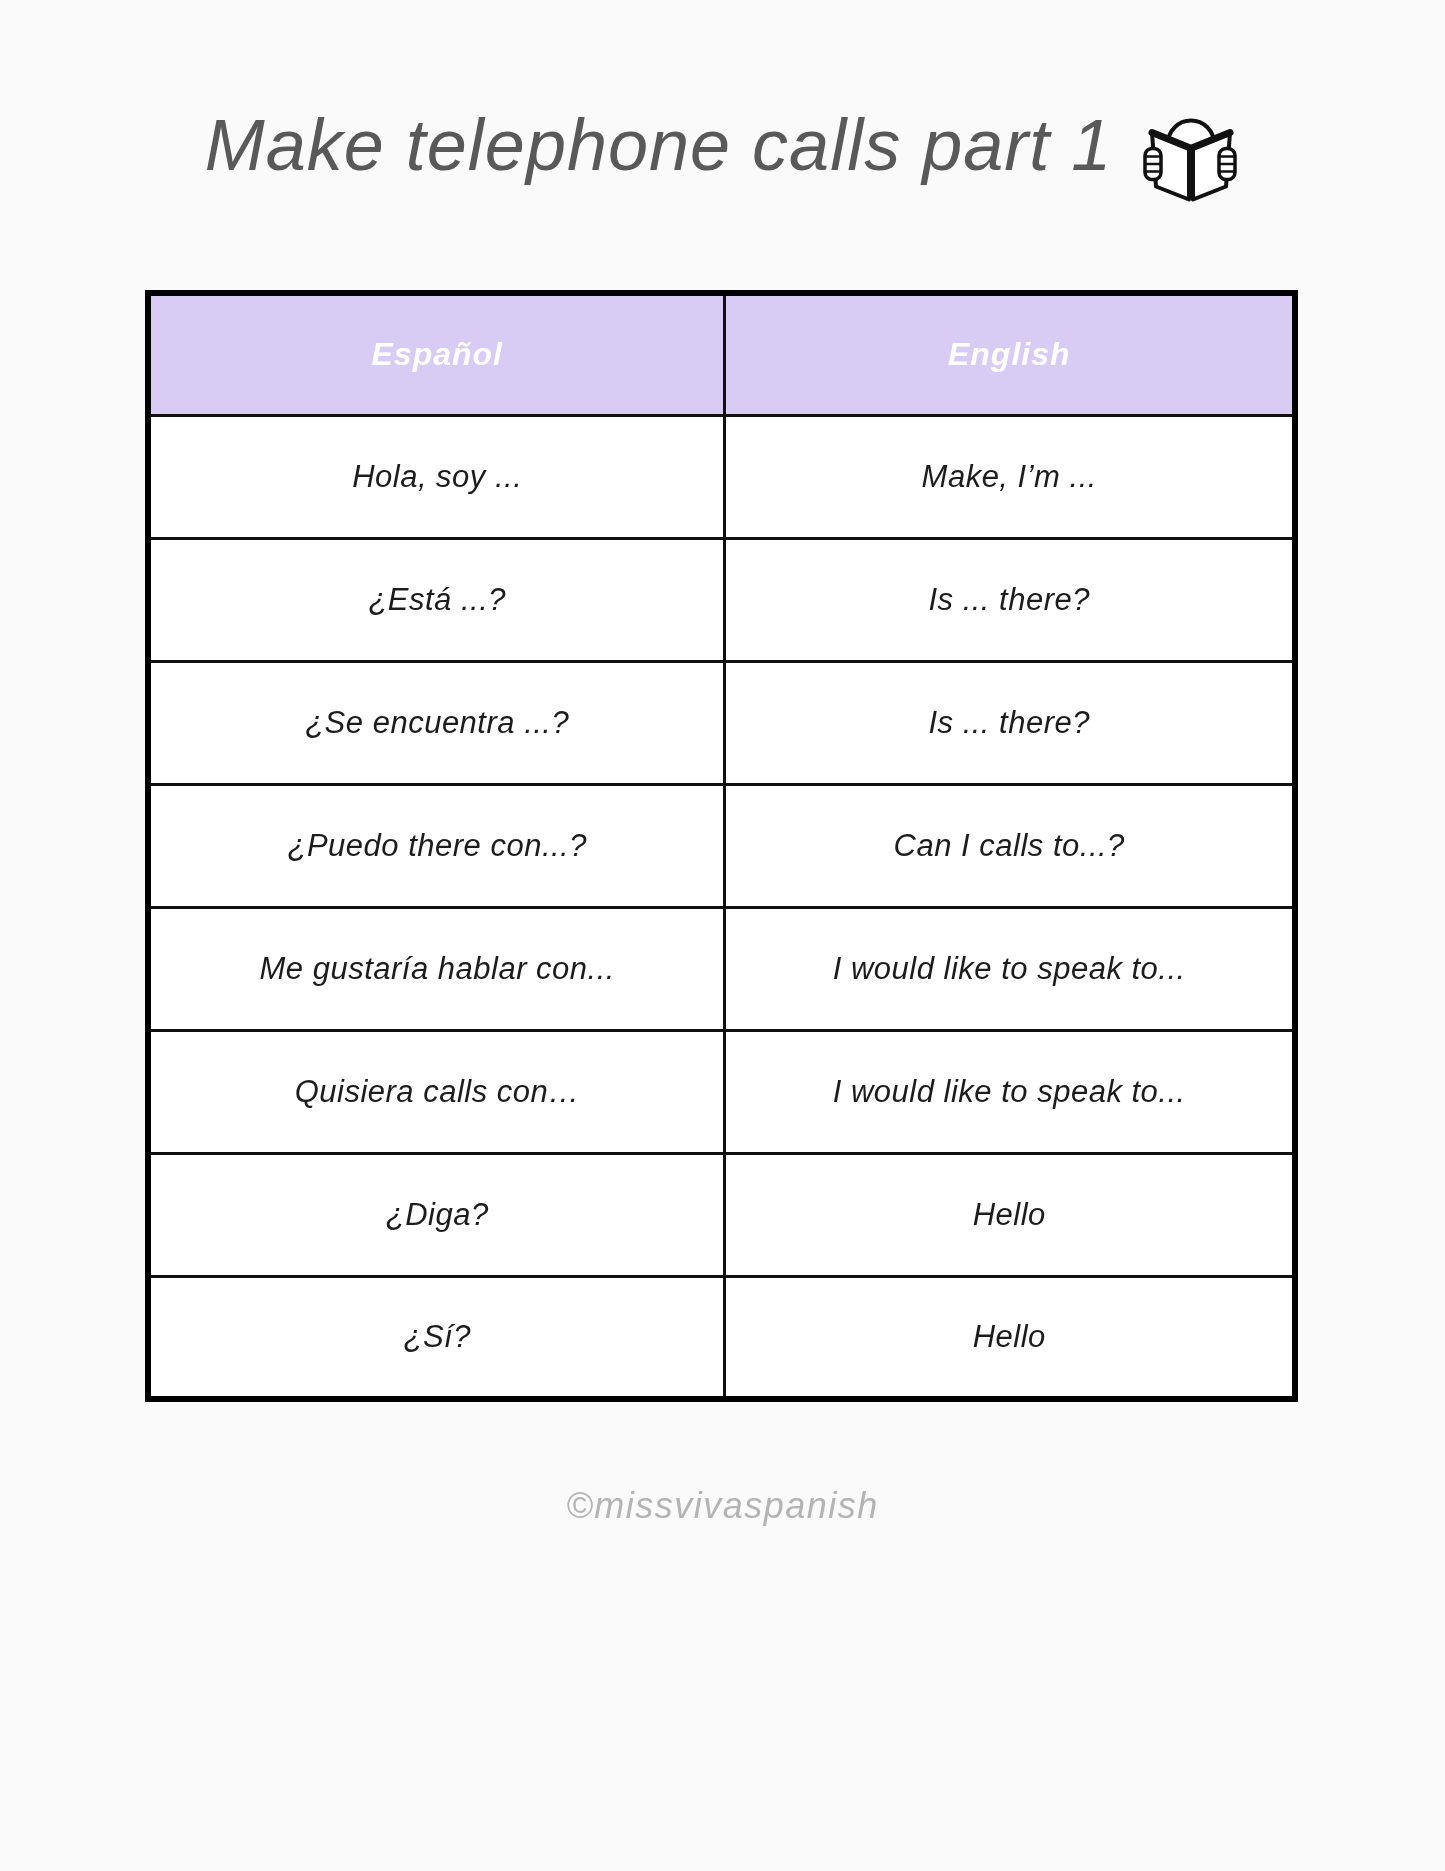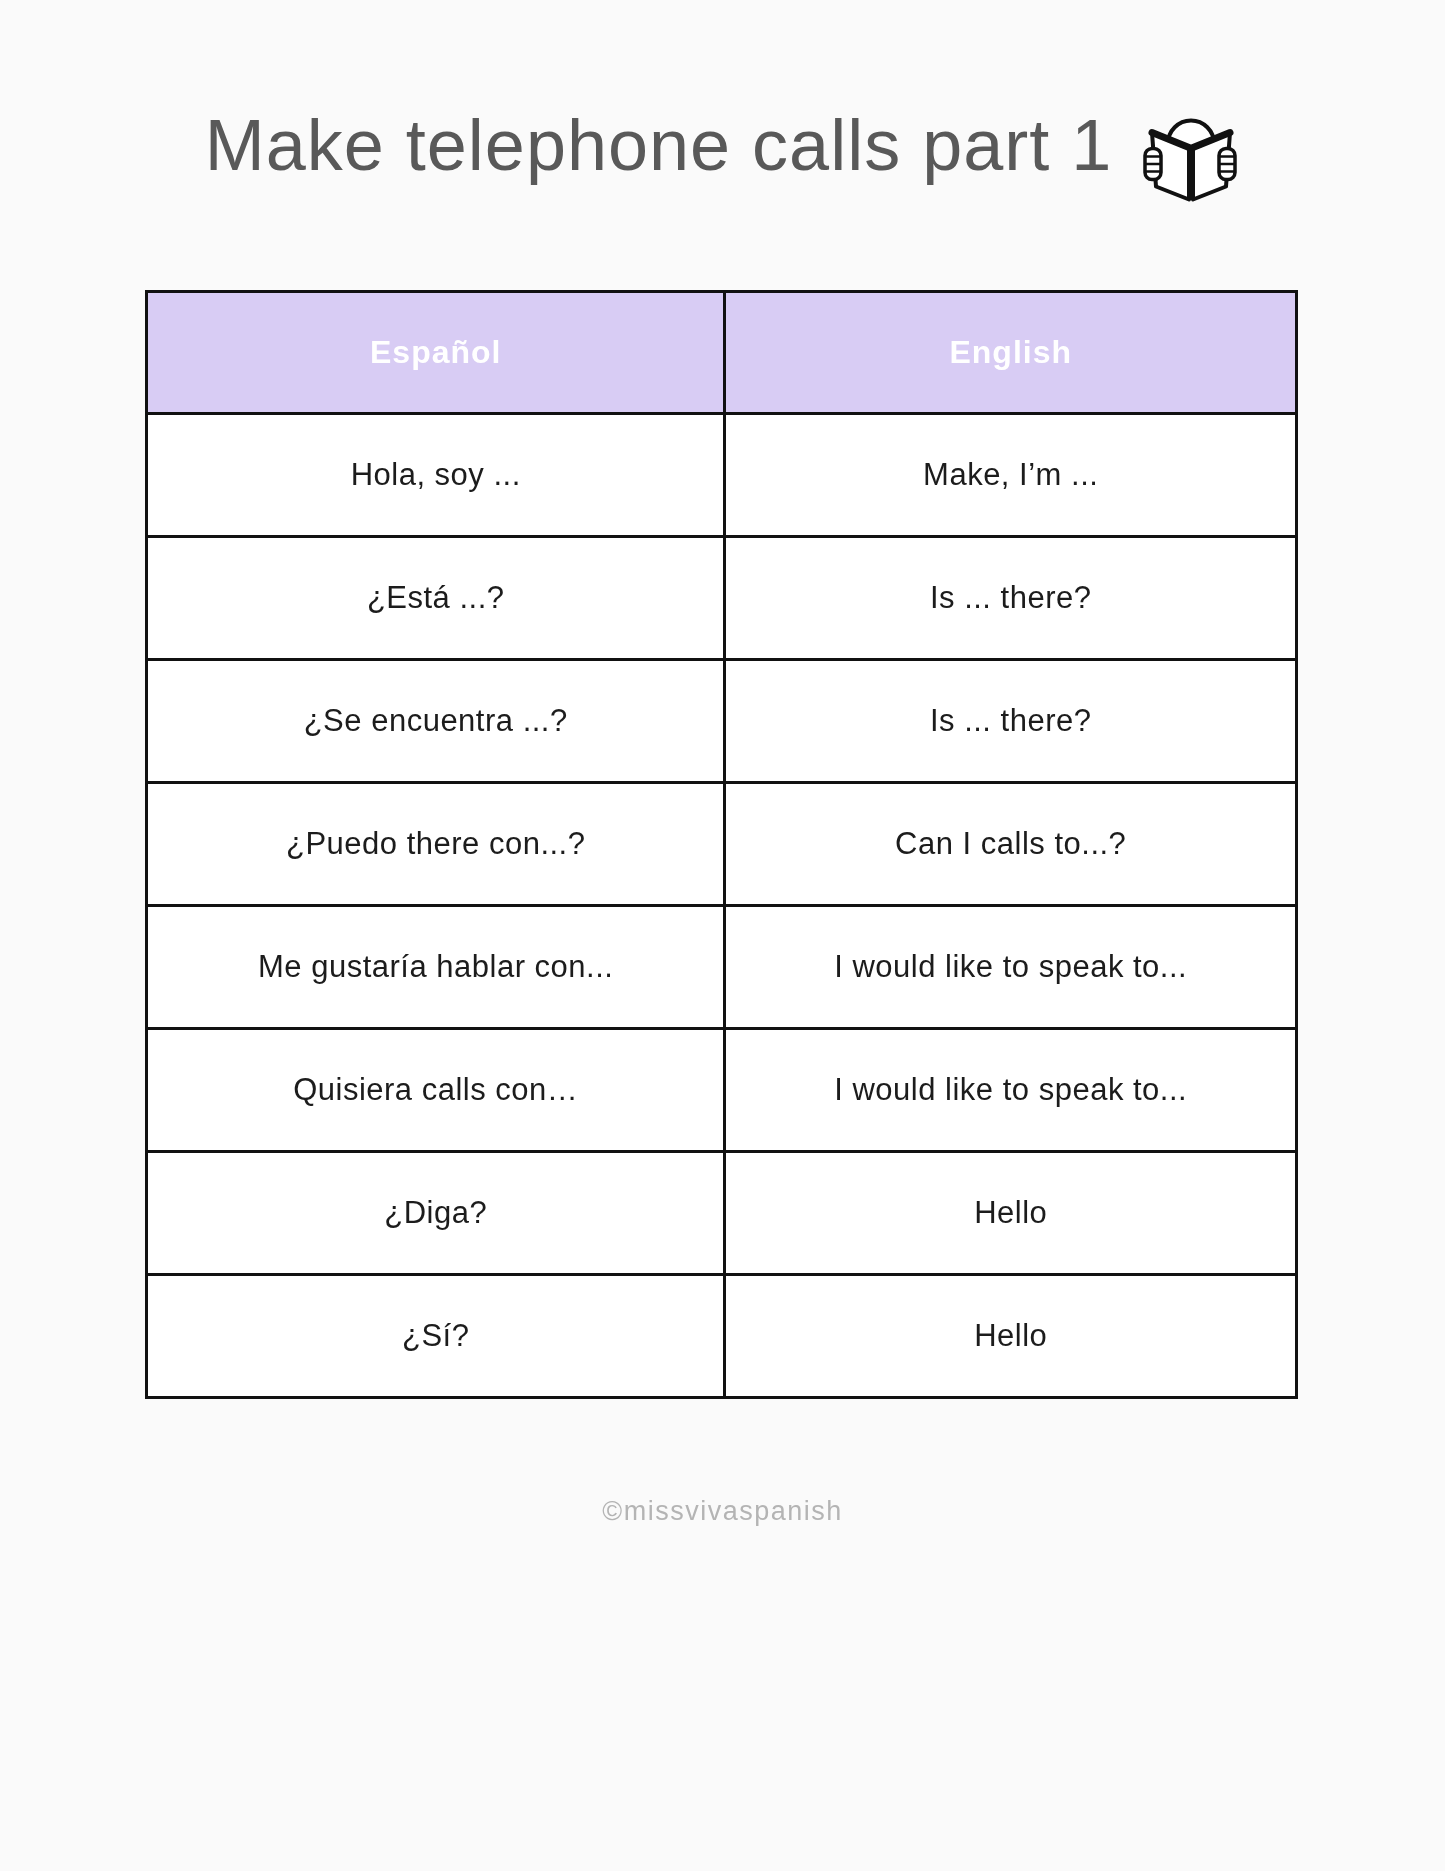--- a/index.html
+++ b/index.html
@@ -9,20 +9,21 @@
     background: #fafafa;
     font-family: "Liberation Sans", sans-serif;
   }
 
   .page {
     position: relative;
     width: 1445px;
     height: 1579px;
     background: #fafafa;
     overflow: hidden;
+    font-style: italic;
   }
 
   
   .title-row {
     display: flex;
     align-items: center;
     justify-content: center;
     gap: 28px;
     padding-top: 118px;
     height: 172px;
@@ -50,21 +51,21 @@
     left: 145px;
     top: 290px;
     width: 1153px;
   }
 
   table.phrase-table {
     width: 100%;
     border-collapse: collapse;
     table-layout: fixed;
     background: #ffffff;
-    border: 3px solid #000000;
+    border: 6px solid #000000;
   }
 
   table.phrase-table th,
   table.phrase-table td {
     border: 3px solid #111111;
     text-align: center;
     vertical-align: middle;
   }
 
   table.phrase-table col.col-es { width: 50.3%; }
@@ -90,21 +91,21 @@
 
   
   .footer {
     position: absolute;
     left: 0;
     right: 0;
     bottom: 52px;
     text-align: center;
   }
   .watermark {
-    font-size: 27px;
+    font-size: 36px;
     letter-spacing: 1.5px;
     color: #b4b4b4;
   }
 </style>
 </head>
 <body>
 
 <div class="page">
 
   <div class="title-row">

